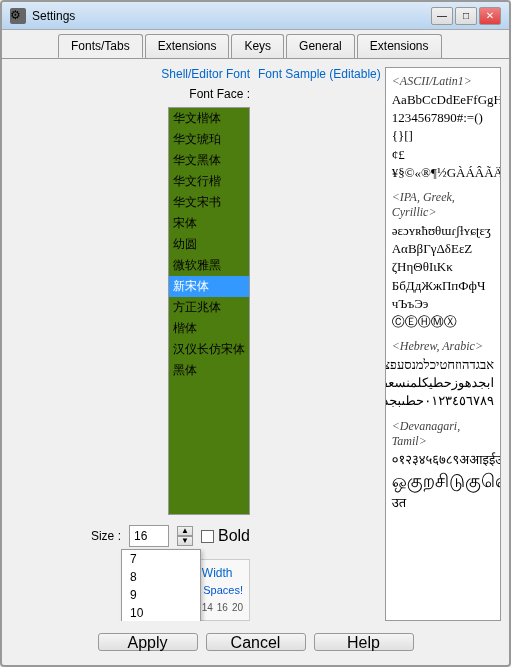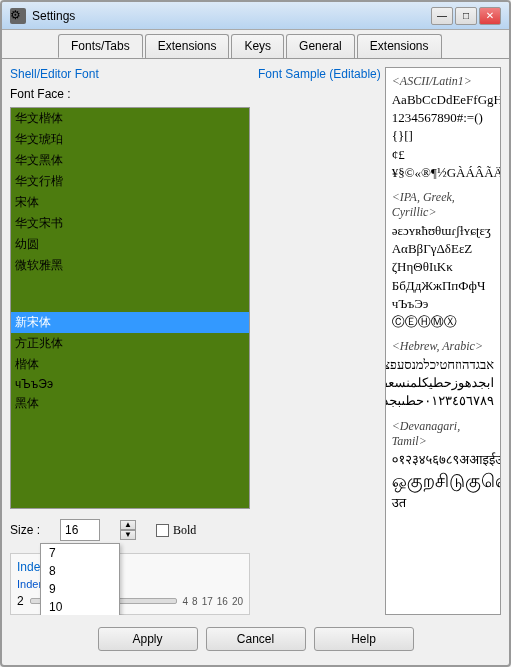--- a/index.html
+++ b/index.html
@@ -16,53 +16,53 @@
     .title-btn.close { background: linear-gradient(to bottom, #f08080, #e04040); color: white; }
     
     .tabs-bar { background: #f0f0f0; padding: 4px 8px 0; display: flex; gap: 2px; border-bottom: 1px solid #999; }
     .tab { padding: 4px 12px; border: 1px solid #999; border-bottom: none; border-radius: 3px 3px 0 0; background: linear-gradient(to bottom, #f5f5f5, #e8e8e8); cursor: pointer; font-size: 12px; color: #000; }
     .tab.active { background: #f0f0f0; border-bottom: 1px solid #f0f0f0; z-index: 1; margin-left: 48px; }
     
     .content { flex: 1; display: flex; flex-direction: column; padding: 8px; gap: 6px; overflow: hidden; }
     
     .main-row { display: flex; gap: 8px; flex: 1; overflow: hidden; }
     
-    .left-panel { width: 240px; display: flex; flex-direction: column; gap: 6px; }
+    .left-panel { width: 240px; display: flex; flex-direction: column; gap: 6px; align-items: flex-end; }
     .panel-label { font-size: 12px; color: #0066cc; font-weight: normal; }
     .section-label { font-size: 12px; color: #000; }
     
     .font-list-container { flex: 1; border: 1px solid #999; background: #4d7c0f; overflow: hidden; display: flex; flex-direction: column; }
     .font-list { flex: 1; overflow-y: scroll; }
     .font-item { padding: 2px 4px; cursor: pointer; font-size: 12px; color: #000; }
-    .font-item.selected { background: #3399ff; color: white; margin-top: 36px; }
+    .font-item.selected { background: #3399ff; color: white; }
     
     .right-panel { flex: 1; display: flex; flex-direction: row; gap: 4px; }
     .sample-label { font-size: 12px; color: #0066cc; }
     .sample-box { flex: 1; border: 1px solid #999; background: white; padding: 6px; overflow-y: auto; font-family: serif; }
     .sample-section { margin-bottom: 8px; }
     .sample-heading { font-size: 12px; color: #444; font-style: italic; margin-bottom: 2px; font-family: Liberation Serif, serif; }
     .sample-text { font-size: 13px; line-height: 1.4; }
     
-    .bottom-controls { display: flex; align-items: center; gap: 20px; padding: 4px 0; position: relative; }
+    .bottom-controls { display: flex; align-items: center; gap: 8px; padding: 4px 0; position: relative; }
     .size-label { font-size: 12px; }
     .size-input { width: 40px; height: 22px; border: 1px solid #999; padding: 2px 4px; font-size: 12px; }
     .spin-buttons { display: flex; flex-direction: column; }
     .spin-btn { width: 16px; height: 10px; border: 1px solid #999; background: linear-gradient(to bottom, #f0f0f0, #ddd); cursor: pointer; display: flex; align-items: center; justify-content: center; font-size: 8px; line-height: 1; }
-    .bold-check { display: flex; align-items: center; gap: 4px; font-size: 12px; cursor: pointer; font-family: Liberation Serif, serif; }
+    .bold-check { display: flex; align-items: center; gap: 4px; font-size: 16px; cursor: pointer; }
     .checkbox { width: 13px; height: 13px; border: 1px solid #666; background: white; }
     
     .indent-section { border: 1px solid #ccc; padding: 6px; margin-top: 2px; background: #f8f8f8; }
     .indent-label { font-size: 12px; color: #0066cc; margin-bottom: 4px; }
     .indent-row { display: flex; align-items: center; gap: 8px; font-size: 12px; }
     .indent-track { height: 6px; background: #ddd; border: 1px solid #aaa; flex: 1; border-radius: 2px; position: relative; }
     .indent-thumb { position: absolute; top: -4px; left: 10%; width: 12px; height: 12px; background: linear-gradient(to bottom, #f0f0f0, #ccc); border: 1px solid #888; border-radius: 2px; cursor: pointer; }
     .width-marks { display: flex; gap: 4px; font-size: 10px; color: #555; }
     
     .footer-buttons { display: flex; justify-content: center; gap: 8px; padding: 6px 0; }
-    .footer-btn { width: 100px; height: 24px; border: 1px solid #999; border-radius: 3px; background: linear-gradient(to bottom, #f5f5f5, #e0e0e0); cursor: pointer; font-size: 12px; }
+    .footer-btn { width: 100px; height: 18px; border: 1px solid #999; border-radius: 3px; background: linear-gradient(to bottom, #f5f5f5, #e0e0e0); cursor: pointer; font-size: 16px; }
     
     .dropdown-overlay { position: absolute; left: 30px; top: 28px; width: 80px; background: white; border: 1px solid #999; box-shadow: 2px 2px 4px rgba(0,0,0,0.2); z-index: 100; }
     .dropdown-item { padding: 2px 8px; cursor: pointer; font-size: 12px; }
   </style>
 </head>
 <body>
 
 <div class="window">
 
   <div class="title-bar">
@@ -100,28 +100,28 @@
 
       <div class="left-panel">
         <span class="panel-label">Shell/Editor Font</span>
         <span class="section-label">Font Face :</span>
         <div class="font-list-container">
           <div class="font-list">
             <div class="font-item">华文楷体</div>
             <div class="font-item">华文琥珀</div>
             <div class="font-item">华文黑体</div>
             <div class="font-item">华文行楷</div>
+            <div class="font-item">华文宋书</div>
             <div class="font-item">宋体</div>
-            <div class="font-item">华文宋书</div>
             <div class="font-item">幼圆</div>
             <div class="font-item">微软雅黑</div>
             <div class="font-item selected">新宋体</div>
             <div class="font-item">方正兆体</div>
             <div class="font-item">楷体</div>
-            <div class="font-item">чЪъЭэ</div>
+            <div class="font-item">汉仪长仿宋体</div>
             <div class="font-item">黑体</div>
           </div>
         </div>
 
         <div class="bottom-controls">
           <span class="size-label">Size :</span>
           <input class="size-input" type="text" value="16" style="">
           <div class="spin-buttons">
             <button class="spin-btn">▲</button>
             <button class="spin-btn">▼</button>
@@ -150,21 +150,21 @@
             <span style="color:#0055cc;font-size:11px;">Indented: 4 Spaces!</span>
           </div>
           <div style="display:flex; align-items:center; gap:6px; margin-top:4px;">
             <span style="font-size:12px;">2</span>
             <div class="indent-track">
               <div class="indent-thumb"></div>
             </div>
             <div class="width-marks">
               <span>4</span>
               <span>8</span>
-              <span>17</span>
+              <span>14</span>
               <span>16</span>
               <span>20</span>
             </div>
           </div>
         </div>
       </div>
 
       <div class="right-panel">
         <span class="sample-label">Font Sample (Editable)</span>
         <div class="sample-box">

